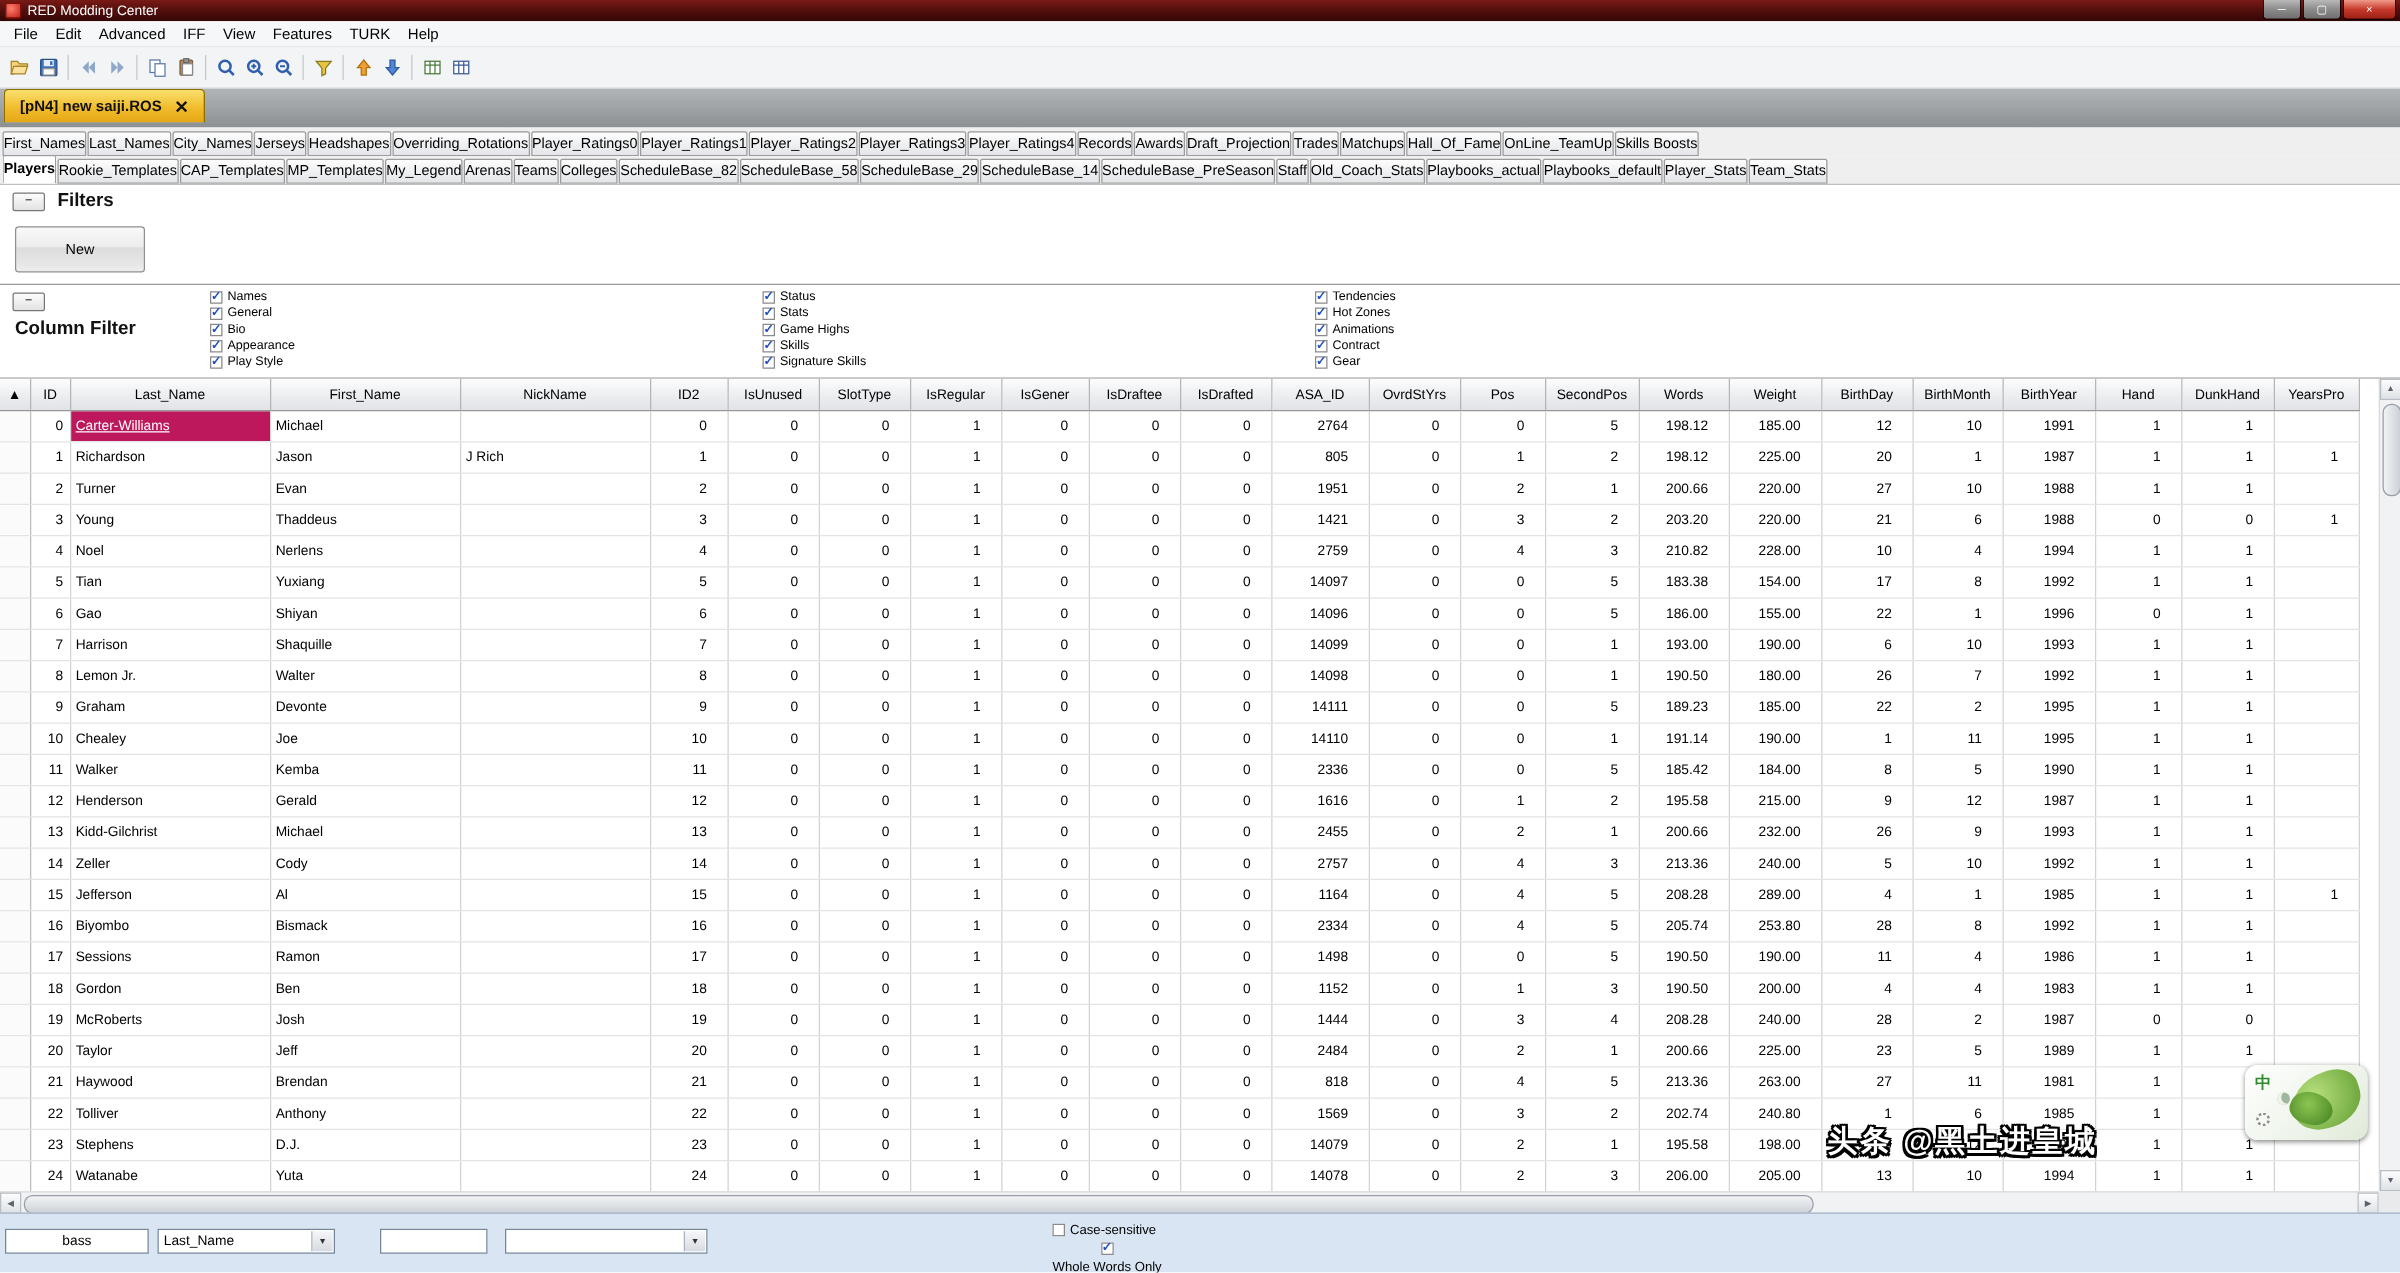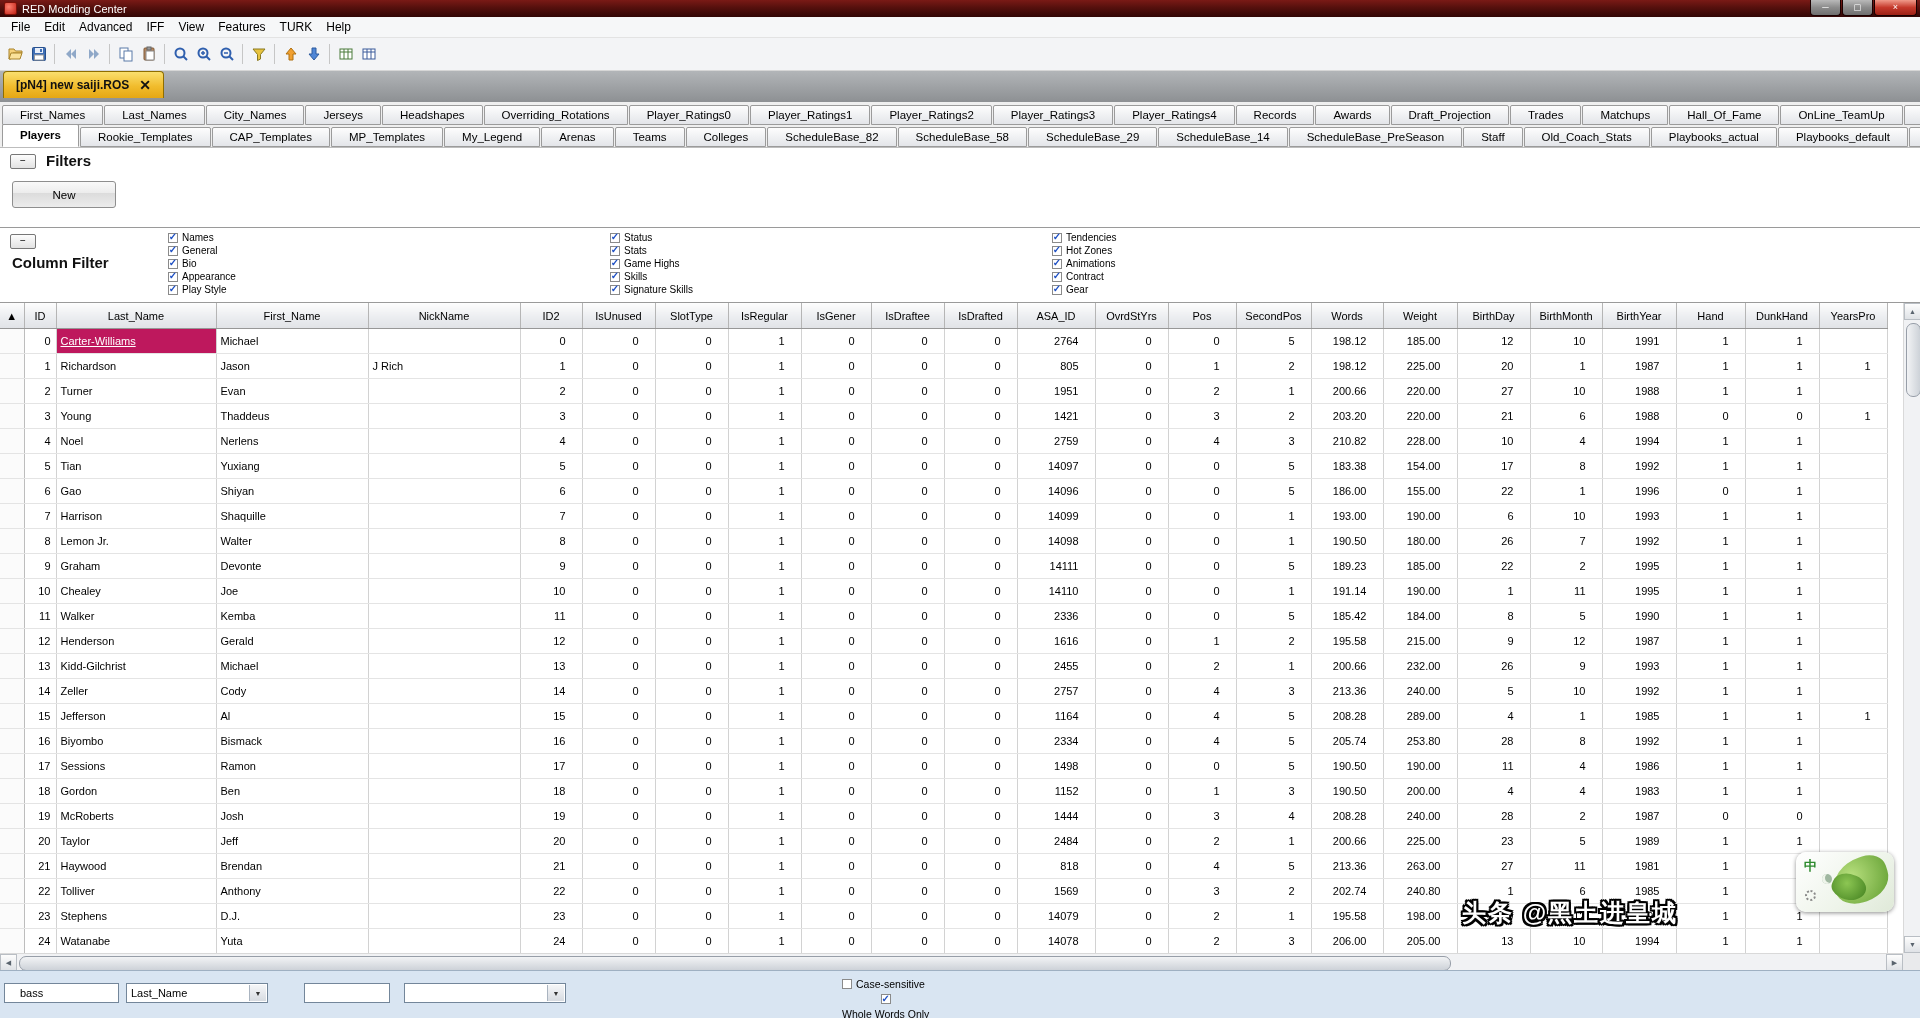--- a/index.html
+++ b/index.html
@@ -35,36 +35,36 @@
   .doctab{height:26px;display:flex;align-items:center;gap:10px;padding:0 12px;
     background:linear-gradient(#fadf6e,#f1bc2d 55%,#e5a714);border:1px solid #8f6e00;border-bottom:none;
     border-radius:4px 4px 0 0;font-weight:bold;font-size:12px;color:#111;}
   .doctab-close{font-weight:bold;font-size:14px;line-height:12px;}
 
   
   .tabs{position:absolute;left:0;width:1920px;background:#efefef;display:flex;align-items:flex-end;
     padding-left:2px;box-sizing:border-box;overflow:hidden;white-space:nowrap;}
   .tabs1{top:102px;height:23px;}
   .tabs2{top:125px;height:23px;border-bottom:1px solid #bdbdbd;}
-  .tab{flex:0 0 auto;height:18px;line-height:18px;padding:0 17px;margin-right:1px;font-size:11.5px;
+  .tab{flex:0 0 auto;height:18px;line-height:18px;padding:0 0;margin-right:1px;font-size:11.5px;
     background:linear-gradient(#fdfdfd,#e3e5e9);border:1px solid #9b9b9b;border-radius:2px 2px 0 0;}
   .tab.active{background:#fff;font-weight:bold;height:21px;line-height:21px;border-bottom:1px solid #fff;}
 
   
   .panel{position:absolute;left:0;width:1920px;background:#fff;box-sizing:border-box;}
   .filters-panel{top:148px;height:80px;border-bottom:1px solid #9a9a9a;}
   .colfilter-panel{top:228px;height:75px;border-bottom:1px solid #9a9a9a;}
   .collapse-btn{position:absolute;left:10px;top:6px;width:24px;height:13px;border:1px solid #777;
     background:linear-gradient(#fdfdfd,#e2e2e2);font-size:10px;line-height:11px;text-align:center;border-radius:2px;}
   .panel-title{position:absolute;font-weight:bold;font-size:15px;color:#111;}
   .filters-title{left:46px;top:4px;}
   .colfilter-title{left:12px;top:26px;}
   .btn7{background:linear-gradient(#f9f9f9,#ececec 45%,#dcdcdc 46%,#ececec);
     border:1px solid #8e8e8e;border-radius:3px;font-size:11.5px;font-family:"Liberation Sans",sans-serif;}
-  .new-btn{position:absolute;left:12px;top:33px;width:104px;height:27px;}
+  .new-btn{position:absolute;left:12px;top:33px;width:104px;height:37px;}
 
   .cfgroups{position:absolute;left:0;top:0;width:1920px;height:75px;}
   .cfcol{position:absolute;top:3px;padding-left:16px;}
   .cfcol:nth-child(1){left:152px;} .cfcol:nth-child(2){left:594px;} .cfcol:nth-child(3){left:1036px;}
   .cfitem{display:flex;align-items:center;gap:4px;height:13px;font-size:10px;}
   .cb{width:10px;height:10px;border:1px solid #8a8a8a;background:#fff;display:inline-flex;
     align-items:center;justify-content:center;flex:0 0 auto;box-sizing:border-box;}
   .cb.checked::after{content:"\2713";color:#1d4fc4;font-size:10px;font-weight:bold;margin-top:-2px;}
 
   
@@ -89,21 +89,21 @@
   .vthumb{position:absolute;left:2px;top:20px;width:13px;height:72px;border:1px solid #979ea8;border-radius:7px;
     background:linear-gradient(90deg,#f2f3f5,#cdd2d8);}
   .hthumb{position:absolute;top:2px;left:19px;width:1430px;height:13px;border:1px solid #979ea8;border-radius:7px;
     background:linear-gradient(#f2f3f5,#cdd2d8);}
   .sb-corner{position:absolute;right:0;top:953px;width:17px;height:17px;background:#e9eaec;}
 
   
   .searchbar{position:absolute;left:0;top:970px;width:1920px;height:48px;background:#d9e5f2;
     border-top:1px solid #9fb0c2;box-sizing:border-box;}
   .textbox{position:absolute;height:20px;border:1px solid #73869a;background:#fff;font-size:11px;
-    padding:0 15px;box-sizing:border-box;font-family:"Liberation Sans",sans-serif;}
+    padding:0 4px;box-sizing:border-box;font-family:"Liberation Sans",sans-serif;text-align:center;}
   .selectbox{position:absolute;height:20px;border:1px solid #73869a;background:#fff;font-size:11px;
     box-sizing:border-box;display:flex;align-items:center;padding-left:4px;}
   .arrowbox{position:absolute;right:1px;top:1px;bottom:1px;width:16px;
     background:linear-gradient(#f5f6f8,#d7dbe1);border-left:1px solid #aab4c0;
     display:flex;align-items:center;justify-content:center;font-size:7px;color:#333;}
   .sbtn{position:absolute;height:23px;margin-top:44px;}
   .sb-check{position:absolute;display:flex;align-items:center;gap:4px;font-size:10.5px;}
 
   
   .watermark{position:absolute;left:1462px;top:897px;font-size:24px;font-weight:bold;color:#fff;

